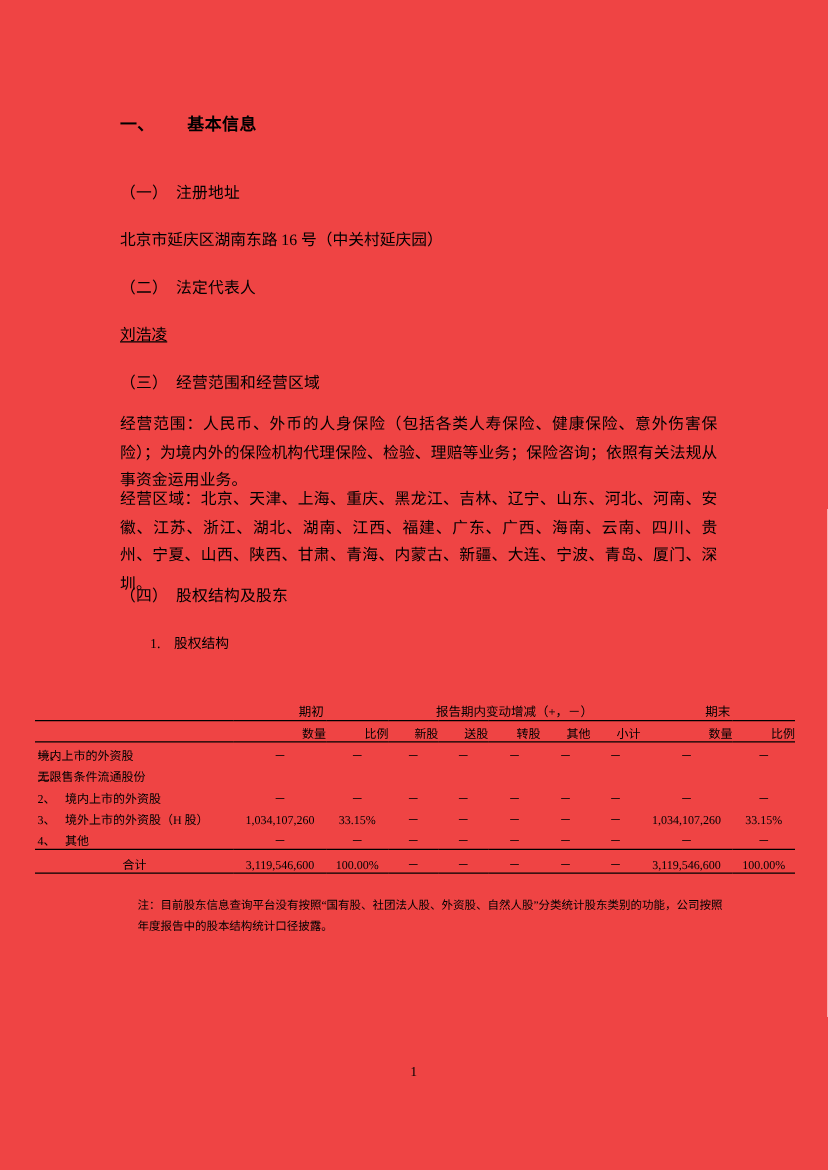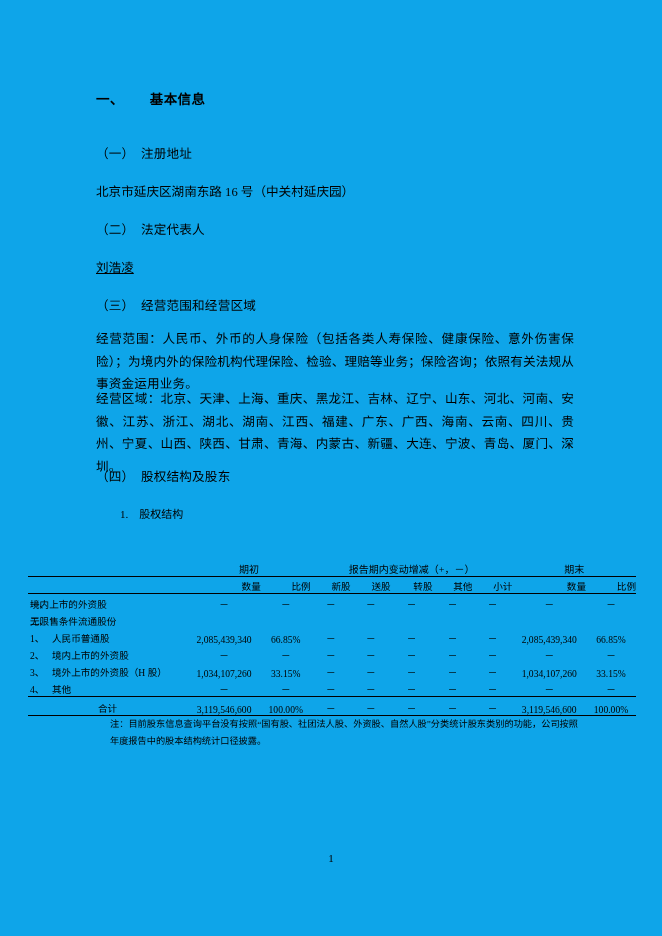--- a/index.html
+++ b/index.html
@@ -10,21 +10,21 @@
   }
   body {
     font-family: "Liberation Serif", "DejaVu Serif", serif;
     color: #000000;
   }
   .page {
     position: relative;
     width: 662px;
     height: 936px;
     margin: 0 auto;
-    background: #0ea5e9;
+    background: #ef4444;
     overflow: hidden;
     box-sizing: border-box;
   }
   .content {
     position: absolute;
     left: 0;
     top: 0;
     width: 662px;
   }
 
@@ -260,32 +260,20 @@
             <td></td>
             <td></td>
             <td></td>
             <td></td>
             <td></td>
             <td></td>
             <td></td>
             <td></td>
           </tr>
 
-          <tr class="data-row">
-            <td class="lbl"><span class="idx">1、</span><span>人民币普通股</span></td>
-            <td>2,085,439,340</td>
-            <td>66.85%</td>
-            <td>－</td>
-            <td>－</td>
-            <td>－</td>
-            <td>－</td>
-            <td>－</td>
-            <td>2,085,439,340</td>
-            <td>66.85%</td>
-          </tr>
 
           <tr class="data-row">
             <td class="lbl"><span class="idx">2、</span><span>境内上市的外资股</span></td>
             <td>－</td>
             <td>－</td>
             <td>－</td>
             <td>－</td>
             <td>－</td>
             <td>－</td>
             <td>－</td>

